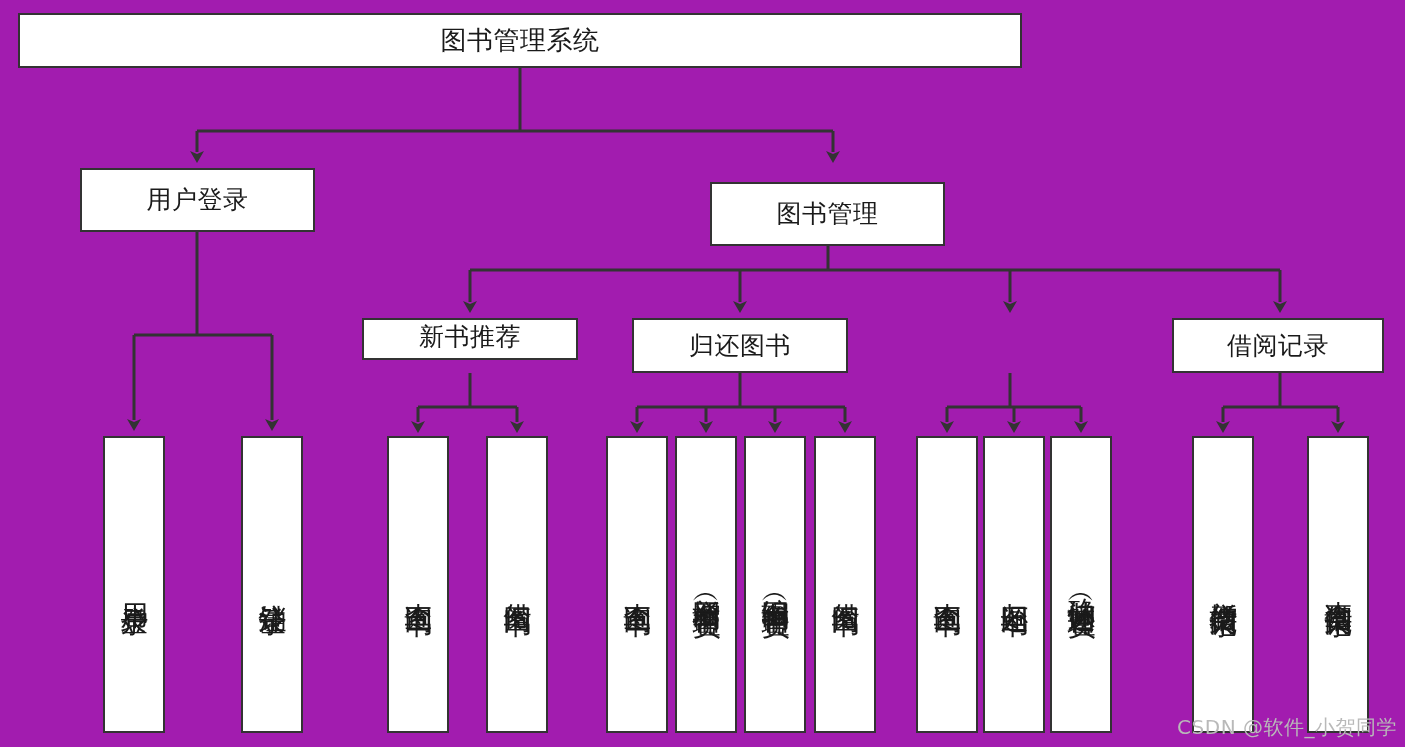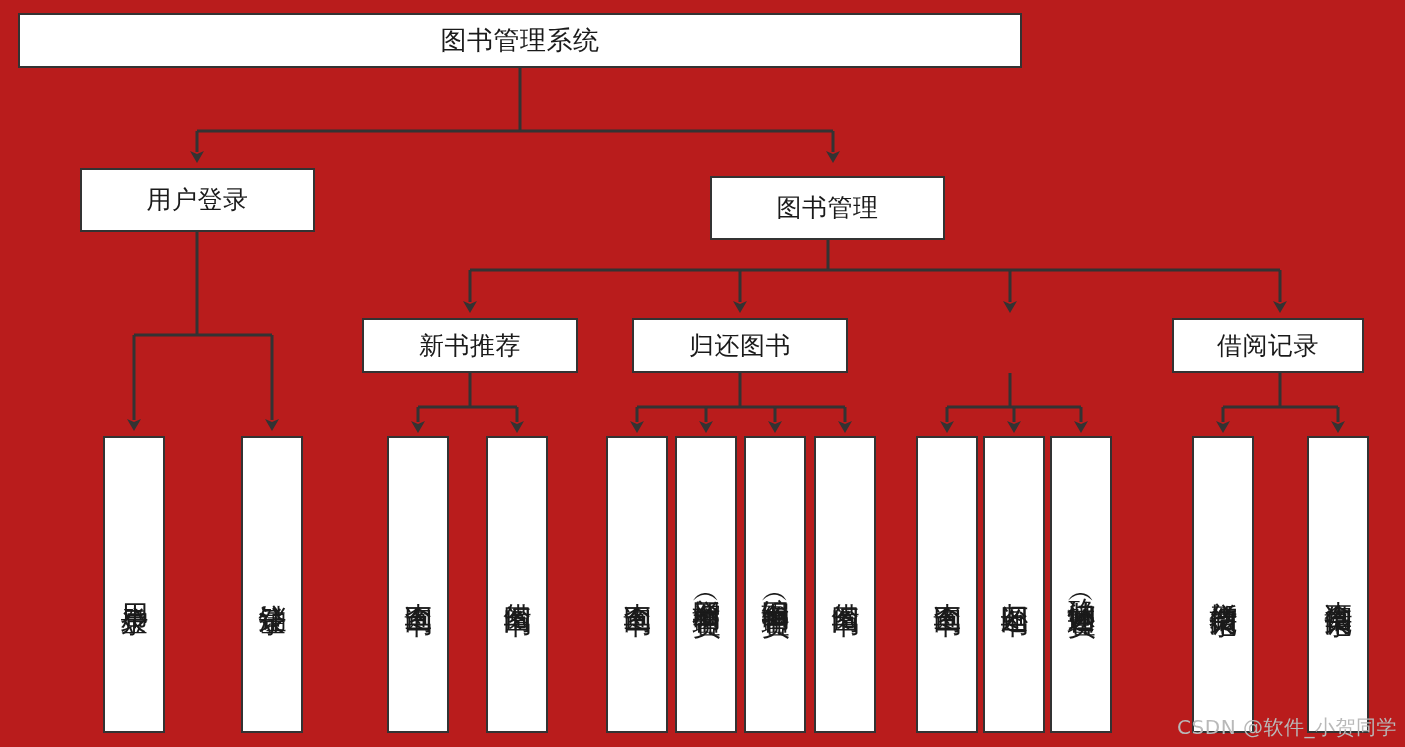--- a/index.html
+++ b/index.html
@@ -7,21 +7,21 @@
     padding: 0;
     background: #ffffff;
   }
   body {
     font-family: "DejaVu Sans", "Liberation Sans", sans-serif;
   }
   #canvas {
     position: relative;
     width: 1405px;
     height: 747px;
-    background: #b91c1c;
+    background: #a21caf;
     overflow: hidden;
   }
   #wires {
     position: absolute;
     left: 0;
     top: 0;
     width: 1405px;
     height: 747px;
     pointer-events: none;
   }
@@ -132,31 +132,31 @@
     </g>
   </svg>
 
   <div class="node root horiz" style="left:18px; top:13px; width:1004px; height:55px;">
     <span class="label">图书管理系统</span>
   </div>
 
   <div class="node horiz" style="left:80px; top:168px; width:235px; height:64px;">
     <span class="label">用户登录</span>
   </div>
-  <div class="node horiz" style="left:710px; top:176px; width:235px; height:64px;">
+  <div class="node horiz" style="left:710px; top:182px; width:235px; height:64px;">
     <span class="label">图书管理</span>
   </div>
 
-  <div class="node horiz" style="left:362px; top:318px; width:216px; height:55px;">
+  <div class="node horiz" style="left:362px; top:318px; width:216px; height:42px;font-family:Liberation Mono, monospace;">
     <span class="label">新书推荐</span>
   </div>
   <div class="node horiz" style="left:632px; top:318px; width:216px; height:55px;">
     <span class="label">归还图书</span>
   </div>
-  <div class="node horiz" style="left:1172px; top:318px; width:192px; height:55px;">
+  <div class="node horiz" style="left:1172px; top:318px; width:212px; height:55px;">
     <span class="label">借阅记录</span>
   </div>
 
   <div class="node vert" style="left:103px; top:436px; width:62px; height:297px;">
     <div class="vwrap">
         <span class="label">用户登录</span>
       </div>
   </div>
   <div class="node vert" style="left:241px; top:436px; width:62px; height:297px;">
     <div class="vwrap">

